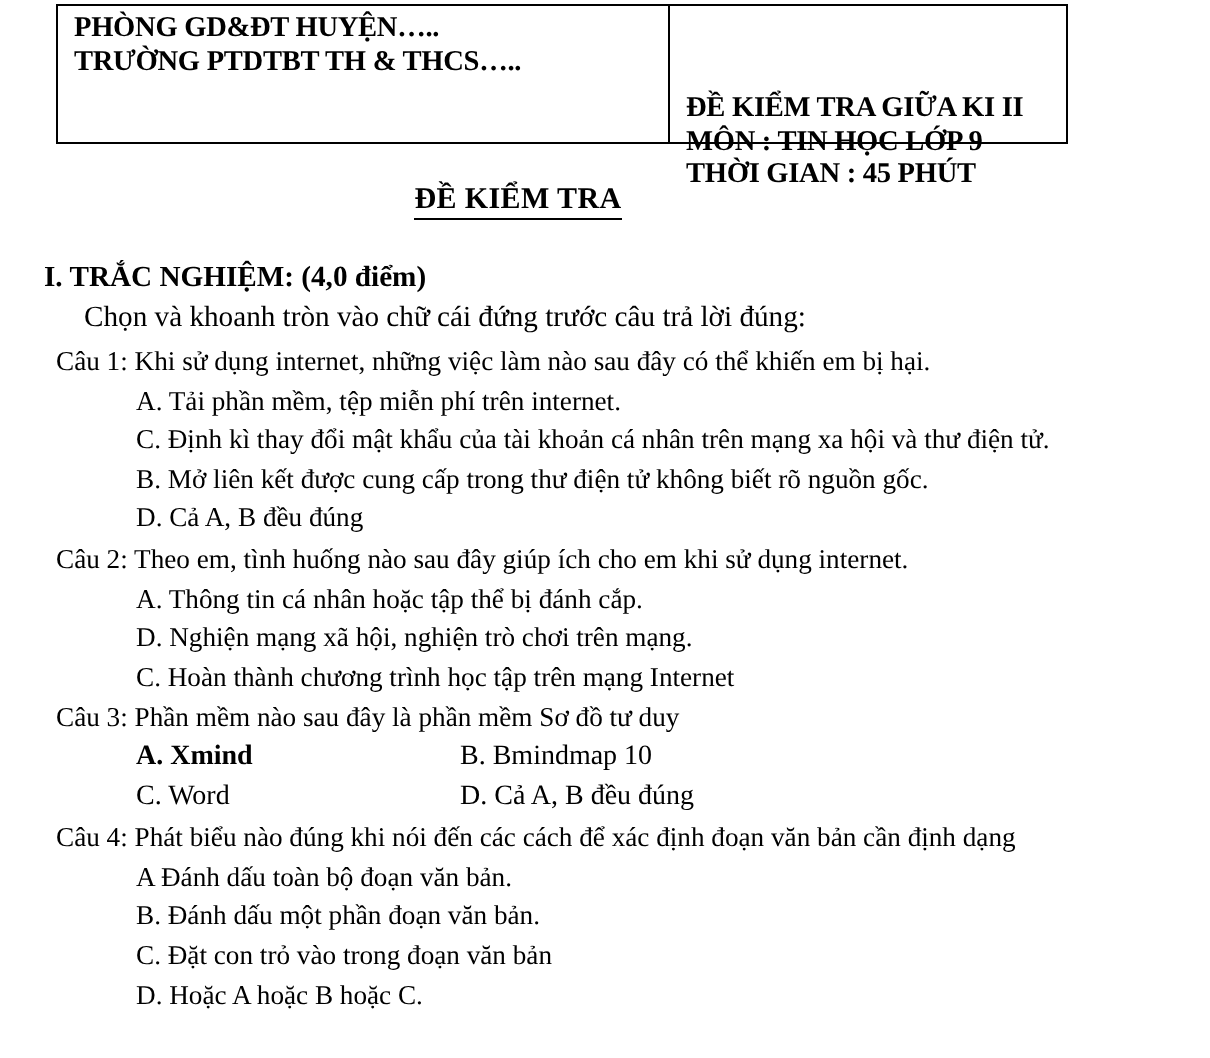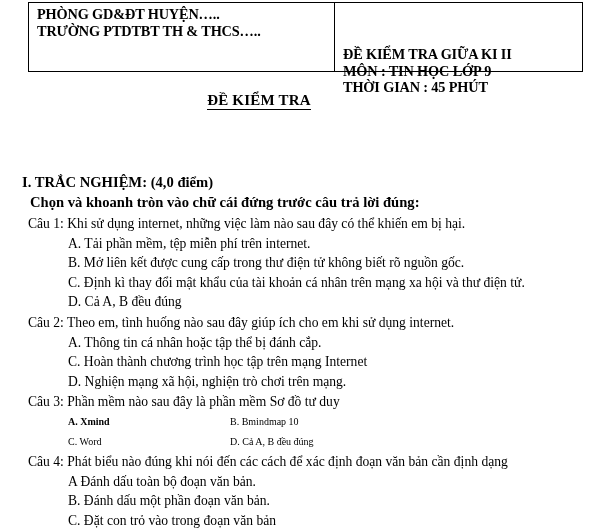--- a/index.html
+++ b/index.html
@@ -14,21 +14,21 @@
     font-family: "Liberation Serif", "DejaVu Serif", serif;
     color: #000000;
     position: relative;
   }
 
   
   .header-table {
     position: absolute;
     left: 28px;
     top: 2px;
-    width: 555px;
+    width: 506px;
     height: 70px;
     border: 1.6px solid #000;
     box-sizing: border-box;
     display: flex;
   }
   .header-cell-left {
     width: 306px;
     box-sizing: border-box;
     border-right: 1.6px solid #000;
     padding: 3px 0 0 8px;
@@ -68,27 +68,26 @@
     position: absolute;
     left: 0;
     top: 130px;
     width: 605px;
   }
   .section-head {
     font-weight: bold;
     font-size: 14.6px;
     line-height: 19px;
     padding-left: 22px;
-    margin-top: 43px;
   }
   .section-sub {
-    font-weight: bold;
+    font-weight: normal;
     font-size: 14.6px;
     line-height: 21px;
-    padding-left: 30px;
+    padding-left: 42px;
   }
 
   .q-block { margin-top: 1px; }
 
   .q-line {
     font-size: 13.6px;
     line-height: 19.6px;
     padding-left: 28px;
     text-indent: 0;
   }
@@ -99,21 +98,21 @@
   .opt-line {
     font-size: 13.6px;
     line-height: 19.6px;
     padding-left: 68px;
     padding-right: 18px;
   }
   .opt-bold-letter { font-weight: bold; }
 
   
   .opt-row2 {
-    font-size: 10px;
+    font-size: 14px;
     line-height: 19.6px;
     padding-left: 68px;
     display: flex;
   }
   .opt-row2 .col-a { width: 162px; flex: none; }
   .opt-row2 .col-b { flex: 1; }
 </style>
 </head>
 <body>
 
@@ -137,33 +136,33 @@
 
   <div class="section-head">I. TRẮC NGHIỆM: (4,0 điểm)</div>
   <div class="section-sub">Chọn và khoanh tròn vào chữ cái đứng trước câu trả lời đúng:</div>
 
   <div class="q-block">
     <div class="q-line">
       <span class="q-label">Câu 1:</span>
       <span>Khi sử dụng internet, những việc làm nào sau đây có thể khiến em bị hại.</span>
     </div>
     <div class="opt-line">A. Tải phần mềm, tệp  miễn phí trên internet.</div>
+    <div class="opt-line">C.  Định kì thay đổi mật khẩu của tài khoản cá nhân trên mạng xa hội và thư điện tử.</div>
     <div class="opt-line">B.  Mở liên kết được cung cấp trong thư điện tử không biết rõ nguồn gốc.</div>
-    <div class="opt-line">C.  Định kì thay đổi mật khẩu của tài khoản cá nhân trên mạng xa hội và thư điện tử.</div>
     <div class="opt-line">D.  Cả A, B đều đúng</div>
   </div>
 
   <div class="q-block">
     <div class="q-line">
       <span class="q-label">Câu 2:</span>
       <span>Theo em, tình huống nào sau đây giúp ích cho em khi sử dụng internet.</span>
     </div>
     <div class="opt-line">A. Thông tin cá nhân hoặc tập thể bị đánh cắp.</div>
+    <div class="opt-line">D. Nghiện mạng xã hội, nghiện trò chơi trên mạng.</div>
     <div class="opt-line">C. Hoàn thành chương trình học tập trên mạng Internet</div>
-    <div class="opt-line">D. Nghiện mạng xã hội, nghiện trò chơi trên mạng.</div>
   </div>
 
   <div class="q-block">
     <div class="q-line">
       <span class="q-label">Câu 3:</span>
       <span>Phần mềm nào sau đây là phần mềm Sơ đồ tư duy</span>
     </div>
     <div class="opt-row2">
       <span class="col-a opt-bold-letter">A. Xmind</span>
       <span class="col-b">B. Bmindmap 10</span>

